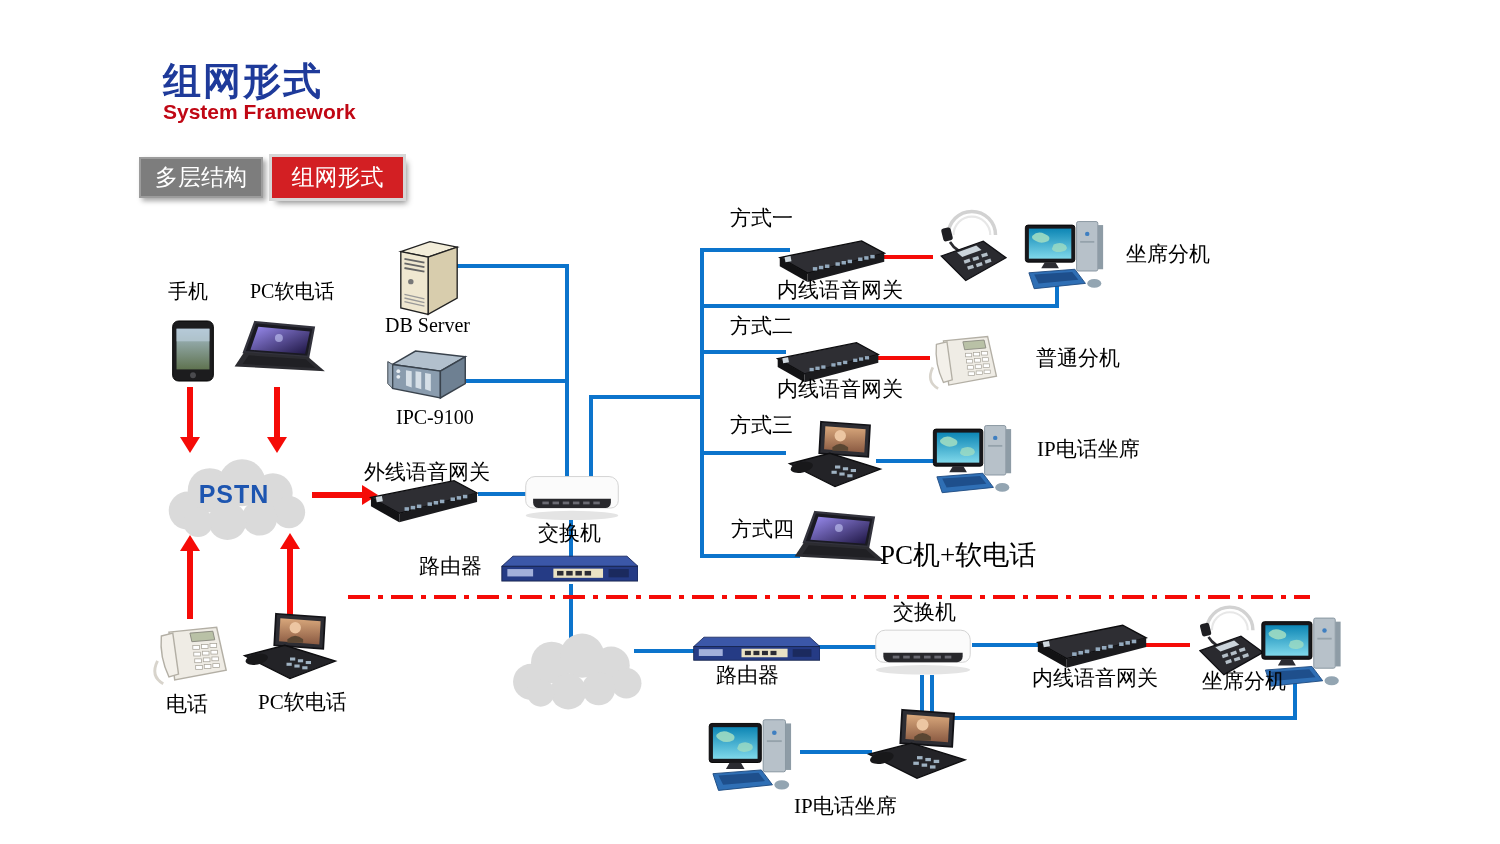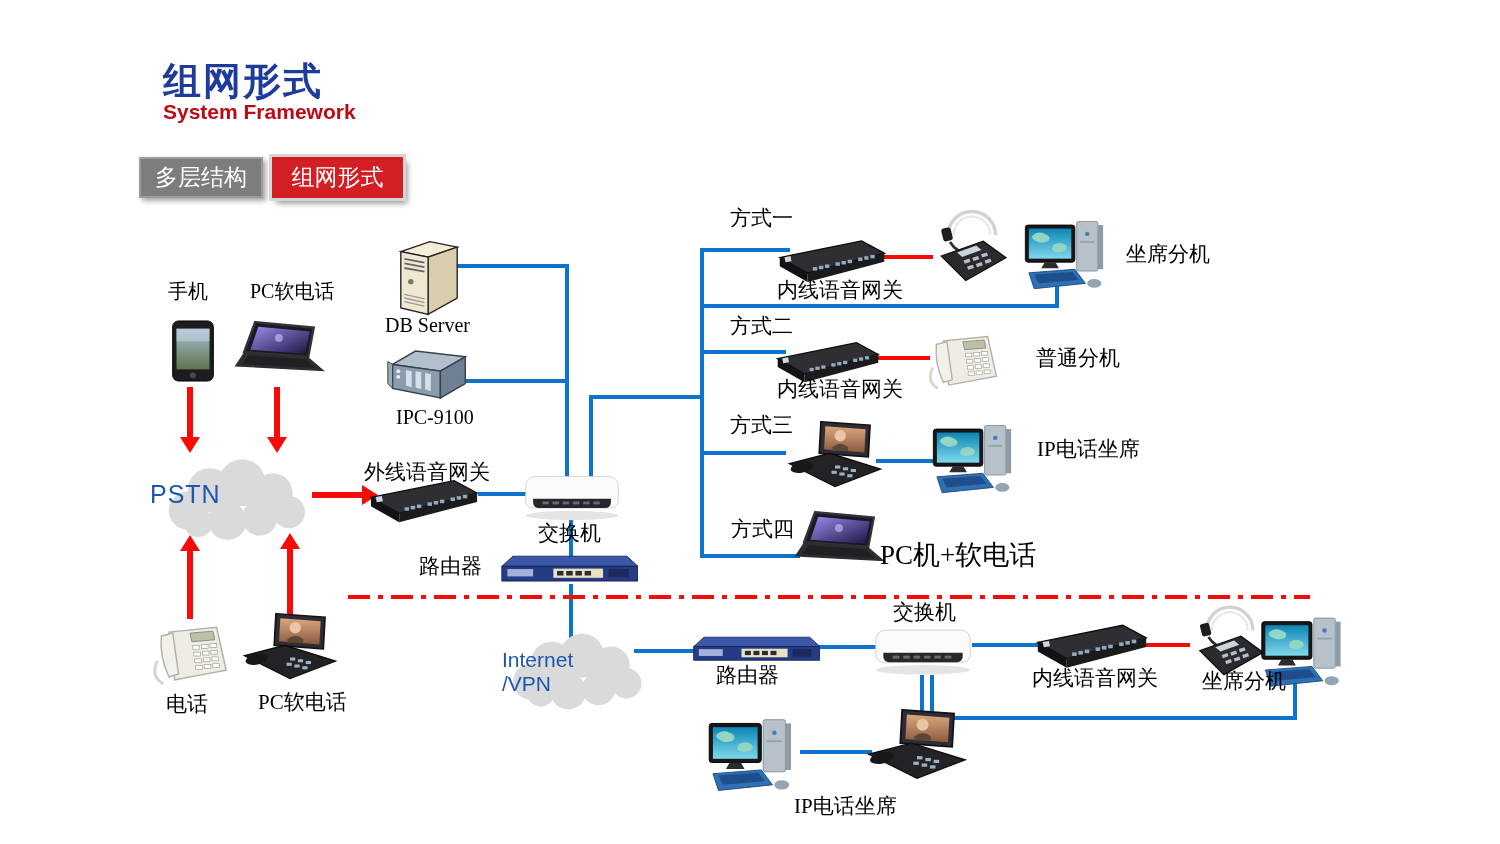--- a/index.html
+++ b/index.html
@@ -24,21 +24,21 @@
   .ah-up{border-left:10px solid transparent;border-right:10px solid transparent;border-bottom:16px solid var(--line-red);}
   .ah-right{border-top:10px solid transparent;border-bottom:10px solid transparent;border-left:16px solid var(--line-red);}
   .title-cn{position:absolute;left:163px;top:56px;font-size:38px;font-weight:700;color:var(--title-blue);letter-spacing:2px;}
   .title-en{position:absolute;left:163px;top:100px;font-size:21px;font-weight:700;color:var(--subtitle-red);}
   .tab{position:absolute;height:41px;display:flex;align-items:center;justify-content:center;
        color:var(--tab-text);font-size:23px;cursor:pointer;}
   .tab-gray{left:139px;top:157px;width:124px;background:var(--tab-gray-bg);
        box-shadow:inset 0 0 0 2px #9c9c9c,3px 3px 5px rgba(0,0,0,.35);}
   .tab-red{left:272px;top:157px;width:131px;background:var(--tab-red-bg);
        box-shadow:0 0 0 3px #d6d6d6,4px 5px 6px rgba(0,0,0,.45);}
-  .cloud-text{position:absolute;font-weight:400;color:var(--cloud-text-blue);}
+  .cloud-text{position:absolute;text-align:center;font-weight:700;color:var(--cloud-text-blue);}
   .dev{position:absolute;}
   svg.icon{display:block;width:100%;height:100%;}
 </style>
 </head>
 <body>
 
 <svg width="0" height="0" style="position:absolute" aria-hidden="true">
 <defs>
   <linearGradient id="g-photo" x1="0" y1="0" x2="0" y2="1">
     <stop offset="0" stop-color="#a8bfce"></stop>
@@ -277,24 +277,20 @@
         <use href="#sy-cloud"></use>
       </svg>
   </div>
   <div class="cloud-text" style="left:150px;top:480px;width:168px;font-size:25px;letter-spacing:1px">PSTN</div>
 
   <div class="dev" style="left:502px;top:626px;width:145px;height:84px">
     <svg class="icon">
         <use href="#sy-cloud"></use>
       </svg>
   </div>
-  <div class="cloud-text" style="left:502px;top:648px;width:145px;font-size:21px">
-    <div>Internet</div>
-    <div>/VPN</div>
-  </div>
 
   <div class="lbl" style="left:168px;top:280px">手机</div>
   <div class="lbl" style="left:250px;top:280px">PC软电话</div>
   <div class="dev" style="left:170px;top:320px;width:46px;height:62px">
     <svg class="icon">
         <use href="#sy-mobile"></use>
       </svg>
   </div>
   <div class="dev" style="left:233px;top:318px;width:95px;height:62px">
     <svg class="icon">

